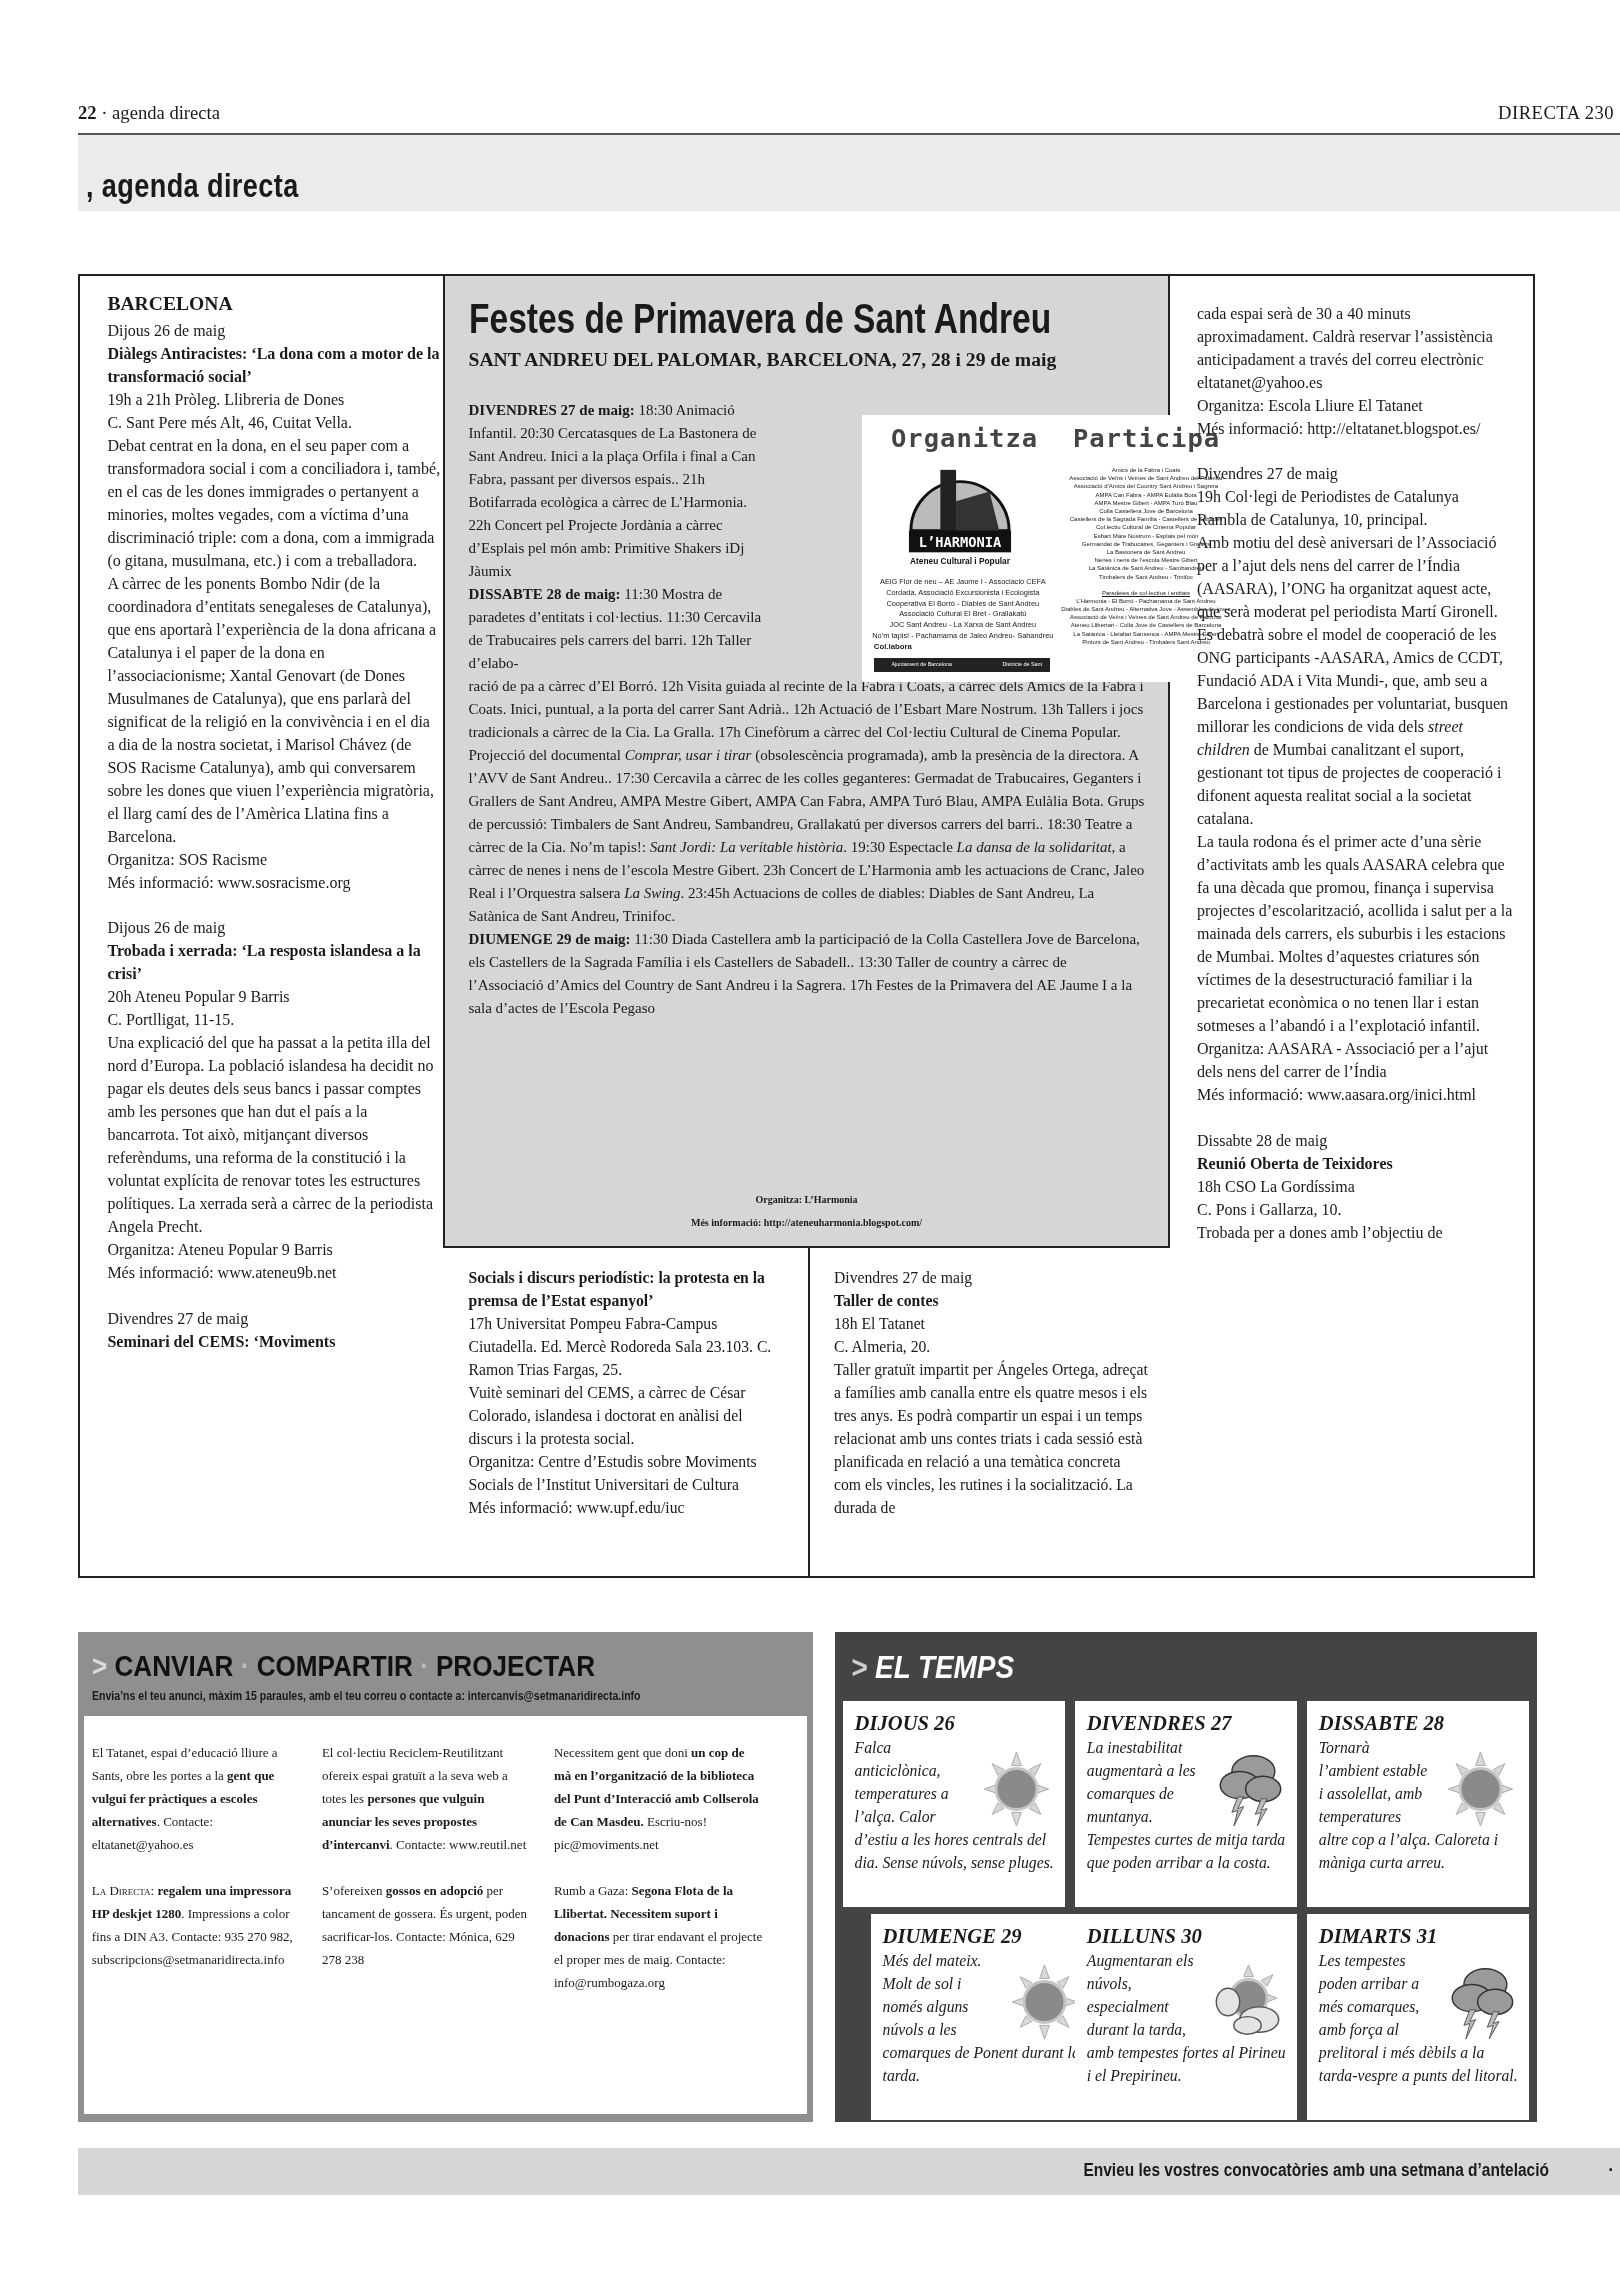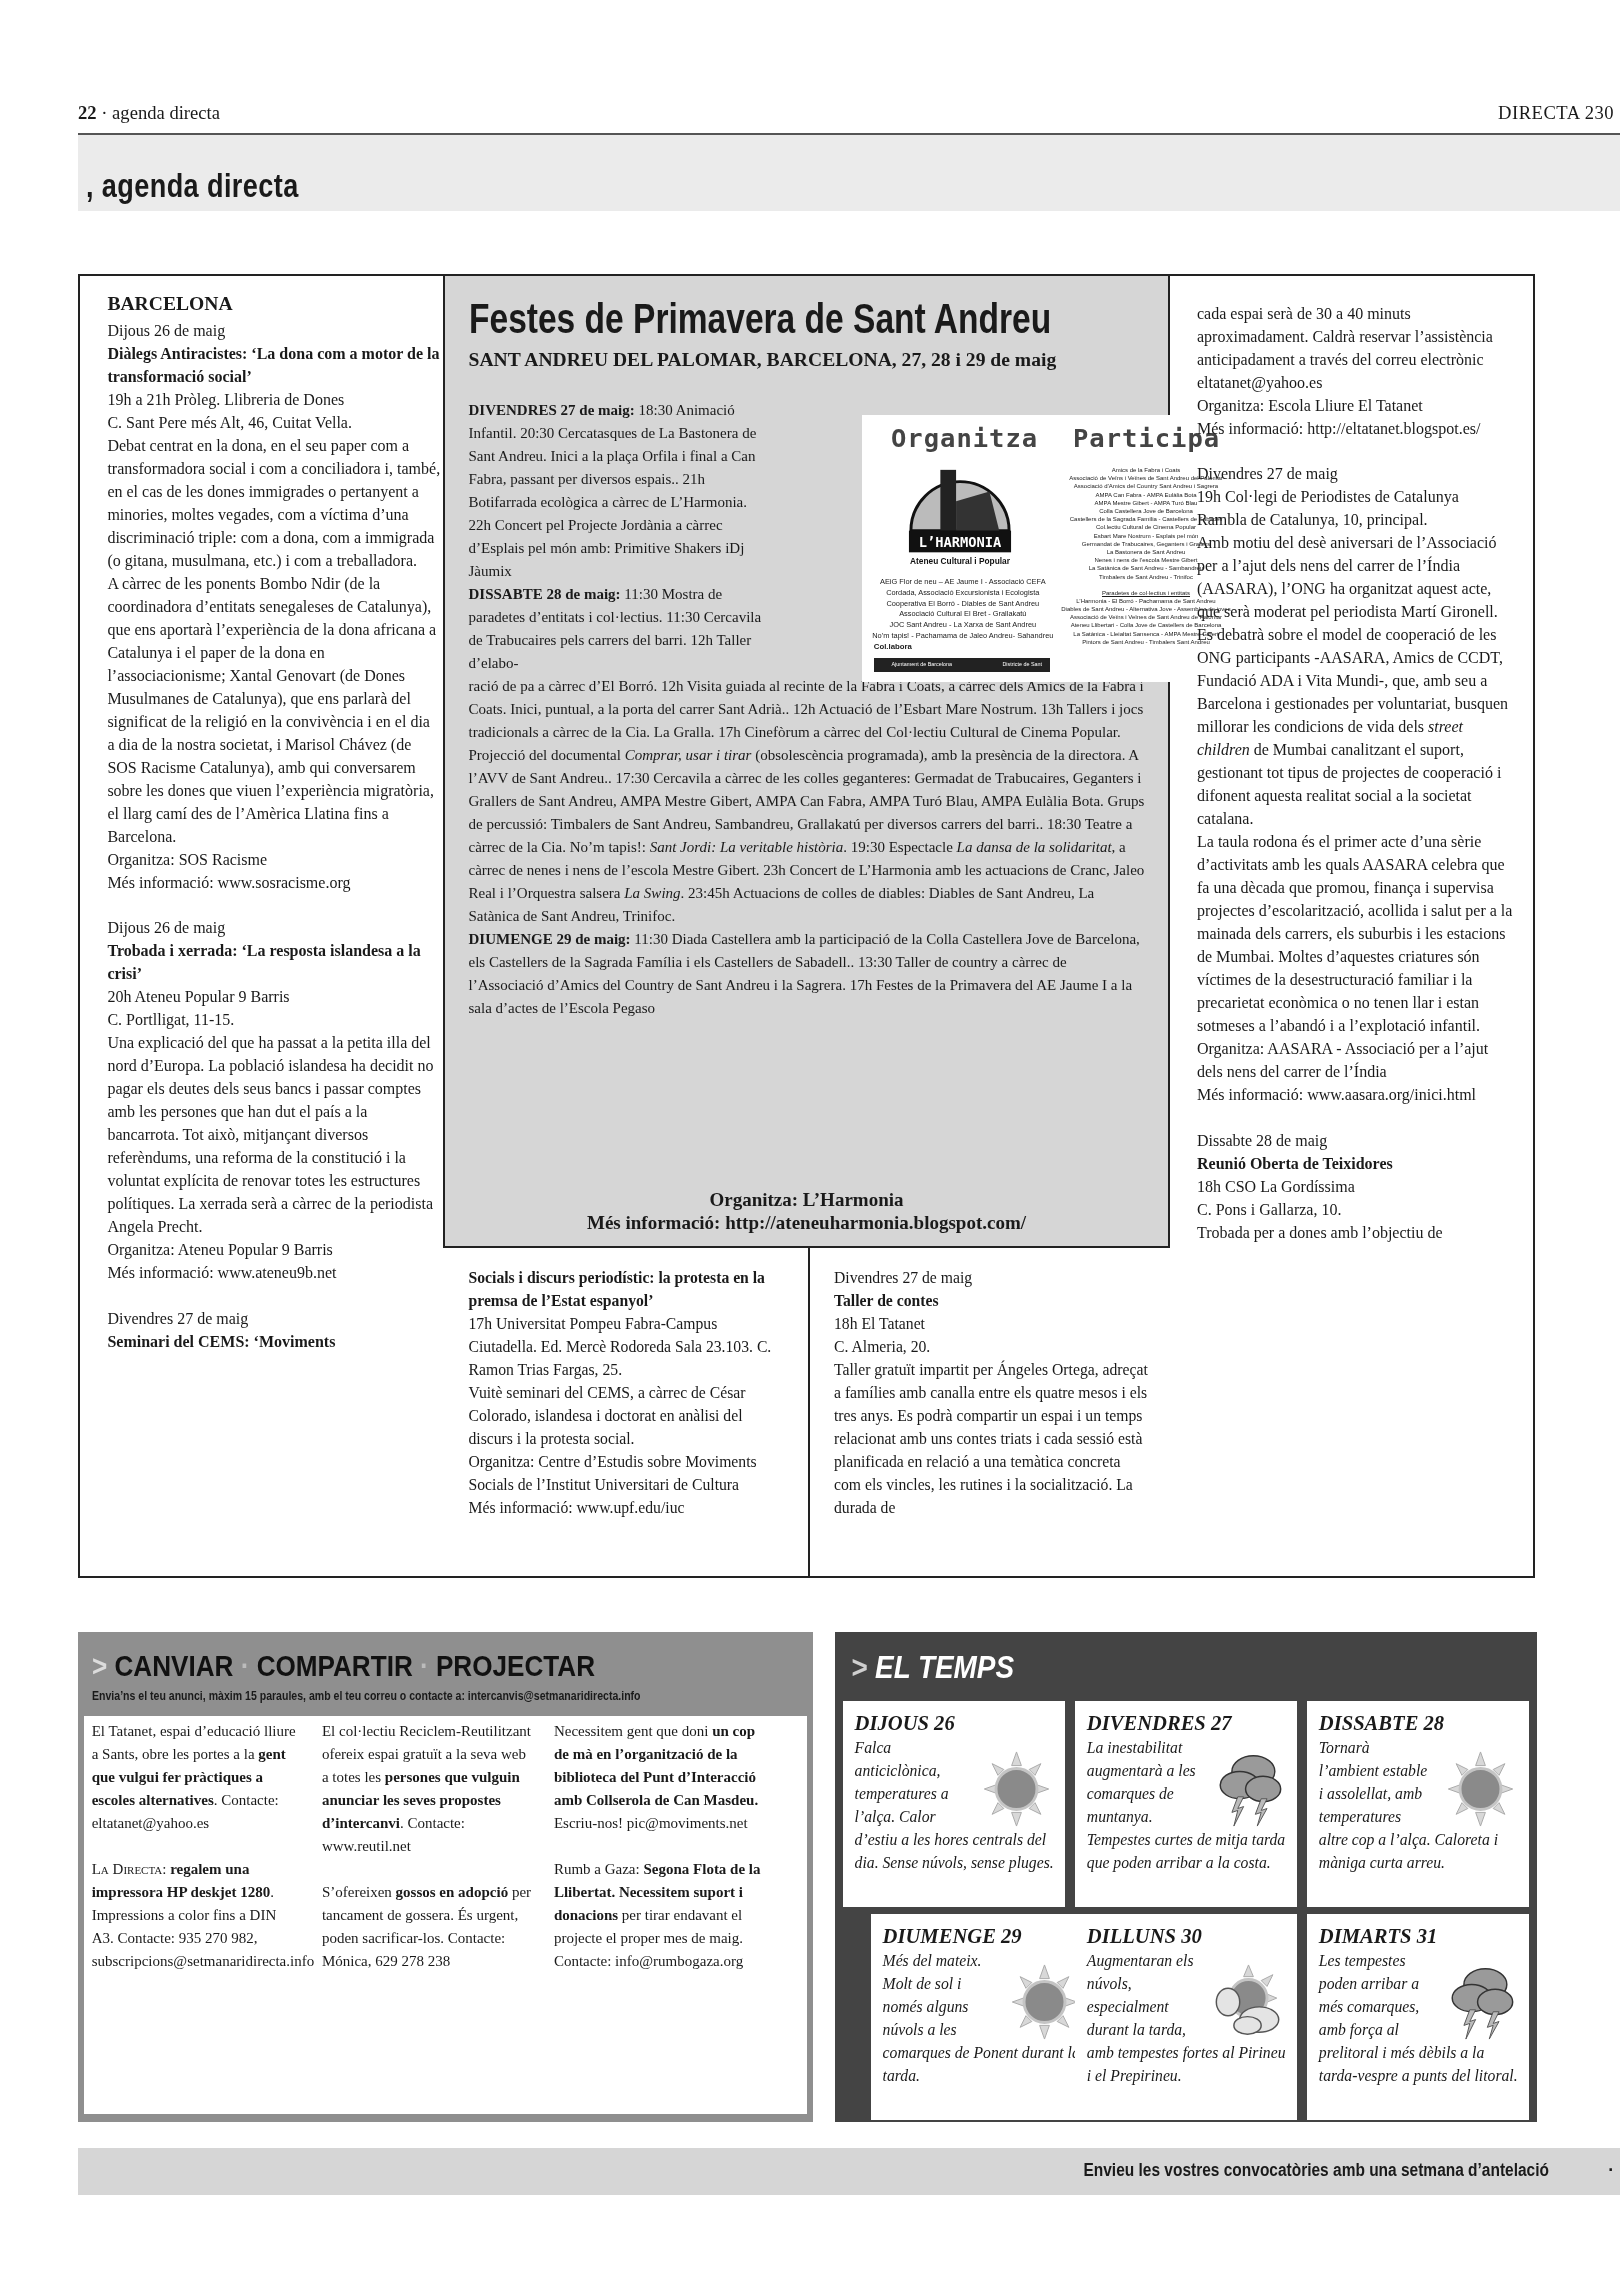--- a/index.html
+++ b/index.html
@@ -28,34 +28,34 @@
   #poster { position:absolute; left:417px; top:139px; width:374px; height:267px; background:#fff; font-family:"Liberation Sans", sans-serif; }
   #poster .ptitle { position:absolute; top:7.8px; font-size:25.5px; font-weight:bold; font-family:"DejaVu Sans Mono", monospace; color:#444; letter-spacing:1px; }
   #poster .org { left:29px; }
   #poster .part { left:211px; }
   #poster .logo { position:absolute; left:39px; top:47px; width:118px; height:108px; }
   #poster .orglist { position:absolute; left:7.8px; top:162px; width:186px; text-align:center; font-size:7.4px; line-height:10.8px; }
   #poster .partlist { position:absolute; left:196px; top:51px; width:176px; text-align:center; font-size:6px; line-height:8.2px; }
   #poster .partlist .u { text-decoration:underline; margin-top:7.8px; }
   #poster .colab { position:absolute; left:11.8px; top:227px; font-size:7.8px; font-weight:bold; }
   #poster .ajbar { position:absolute; left:11.8px; top:243px; width:176px; height:13.7px; background:#222; color:#fff; font-size:5.4px; line-height:13.7px; padding-left:17.6px; box-sizing:border-box; }
-  #festes-org { position:absolute; left:0; top:912px; width:100%; text-align:center; font-family:"Liberation Serif", serif; font-weight:bold; font-size:19px; line-height:23px; }
+  #festes-org { position:absolute; left:0; top:912px; width:100%; text-align:center; font-family:"Liberation Serif", serif; font-weight:bold; font-size:10px; line-height:23px; }
   #mid-bottom { position:absolute; left:363px; top:970px; width:727px; height:329px; border-top:2px solid #222; }
   #col2a { left:25.5px; top:17.6px; width:314px; font-size:15.7px; line-height:23px; }
   #col2b { left:391px; top:17.6px; width:314px; font-size:15.7px; line-height:23px; }
   #mid-divider { position:absolute; left:365px; top:0; width:2px; height:329px; background:#222; }
   #col3 { left:1117px; top:25.5px; width:320px; }
 
   #canviar { position:absolute; left:78px; top:1632px; width:735px; height:490px; background:#8f8f8f; }
   #canviar .head { position:absolute; left:13.7px; top:17.6px; font-family:"Liberation Sans", sans-serif; font-weight:bold; font-size:29px; transform:scaleX(0.9); transform-origin:left; white-space:nowrap; color:#111; }
   #canviar .head .gt { color:#dcdcdc; }
   #canviar .head .dot { color:#bcbcbc; }
   #canviar .sub { position:absolute; left:13.7px; top:56px; font-family:"Liberation Sans", sans-serif; font-weight:bold; font-size:13.2px; transform:scaleX(0.8); transform-origin:left; white-space:nowrap; }
   #canviar .inner { position:absolute; left:5.9px; top:84px; width:723px; height:398px; background:#fff; }
-  .ad-col { position:absolute; top:4px; font-family:"Liberation Serif", serif; font-size:15px; line-height:23px; }
+  .ad-col { position:absolute; top:25px; font-family:"Liberation Serif", serif; font-size:13px; line-height:23px; }
   .ad-col p { margin:0; }
   .ad-col .gap { height:22.5px; }
   .sc { font-variant:small-caps; }
 
   #temps { position:absolute; left:835px; top:1632px; width:702px; height:490px; background:#444;font-style:italic; }
   #temps .head { position:absolute; left:15.7px; top:17.6px; font-family:"Liberation Sans", sans-serif; font-weight:bold; font-size:31px; color:#fff; transform:scaleX(0.9); transform-origin:left; white-space:nowrap; }
   #temps .head .gt { color:#cfcfcf; }
   .day { position:absolute; width:222px; height:206px; background:#fff; box-sizing:border-box; font-family:"Liberation Serif", serif; font-size:15.7px; line-height:23px; padding:9.8px 9.8px 0 11.8px; }
   .day .dname { font-weight:bold; font-size:20.6px; line-height:25.5px; }
   .day .wicon { position:absolute; right:13.7px; top:49px; width:69px; height:78px; }

